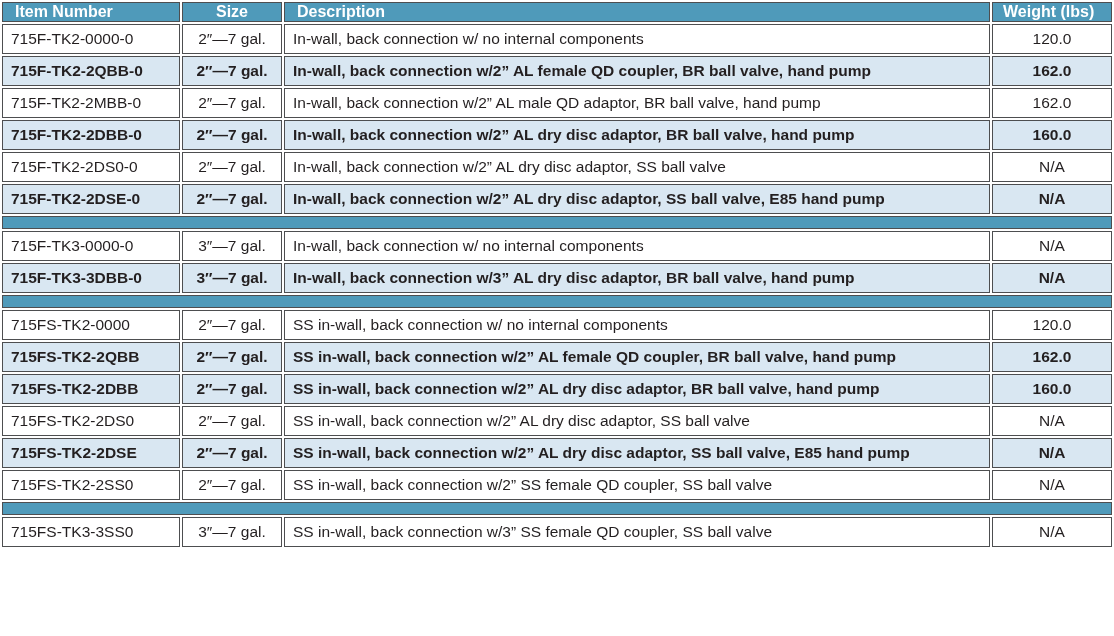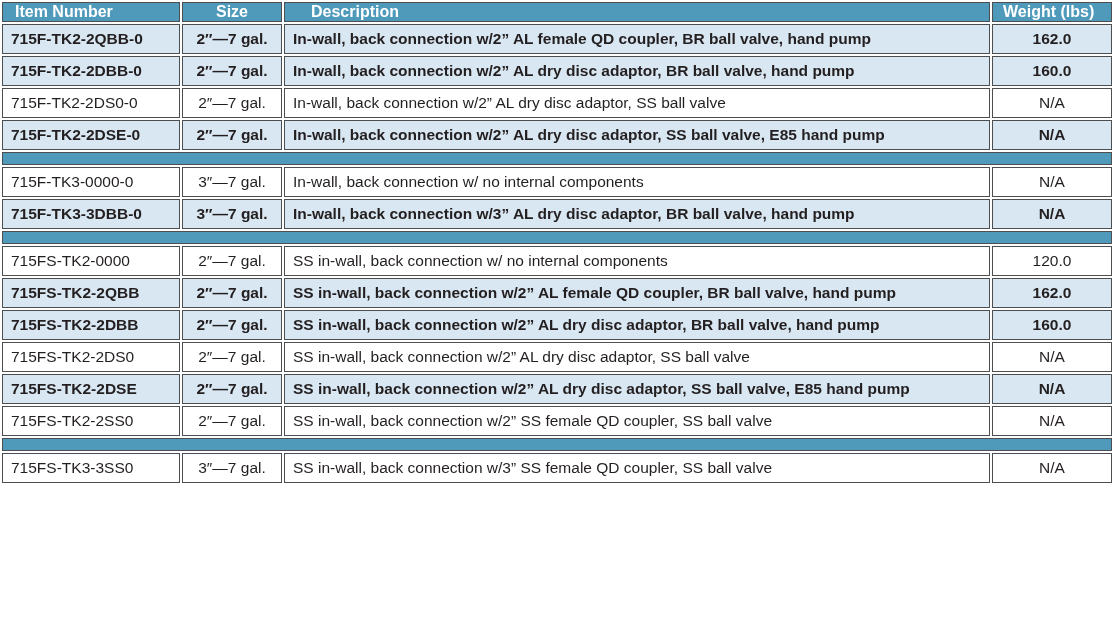--- a/index.html
+++ b/index.html
@@ -43,21 +43,21 @@
   thead th {
     background: var(--header-bg);
     color: var(--header-text);
     font-weight: bold;
     font-size: 16px;
     height: 18px;
     padding: 0 10px;
   }
   th.h-item  { text-align: left;  padding-left: 12px; }
   th.h-size  { text-align: center; }
-  th.h-desc  { text-align: left;  padding-left: 26px; }
+  th.h-desc  { text-align: left;  padding-left: 12px; }
   th.h-weight{ text-align: left; }
 
   tr.data-row td {
     background: var(--row-bg);
     color: var(--text);
     font-size: 15.5px;
     height: 30px;
     padding: 0 8px;
   }
   tr.data-row.alt td { background: var(--row-alt-bg); font-weight: bold; }
@@ -85,24 +85,36 @@
   </colgroup>
   <thead>
     <tr>
       <th class="h-item">Item Number</th>
       <th class="h-size">Size</th>
       <th class="h-desc">Description</th>
       <th class="h-weight">Weight (lbs)</th>
     </tr>
   </thead>
   <tbody>
+      <tr class="data-row">
+        <td class="cell-item">715F-TK2-0000-0</td>
+        <td class="cell-size">2″—7 gal.</td>
+        <td class="cell-desc">In-wall, back connection w/ no internal components</td>
+        <td class="cell-weight">120.0</td>
+      </tr>
       <tr class="data-row alt">
         <td class="cell-item">715F-TK2-2QBB-0</td>
         <td class="cell-size">2″—7 gal.</td>
         <td class="cell-desc">In-wall, back connection w/2” AL female QD coupler, BR ball valve, hand pump</td>
+        <td class="cell-weight">162.0</td>
+      </tr>
+      <tr class="data-row">
+        <td class="cell-item">715F-TK2-2MBB-0</td>
+        <td class="cell-size">2″—7 gal.</td>
+        <td class="cell-desc">In-wall, back connection w/2” AL male QD adaptor, BR ball valve, hand pump</td>
         <td class="cell-weight">162.0</td>
       </tr>
       <tr class="data-row alt">
         <td class="cell-item">715F-TK2-2DBB-0</td>
         <td class="cell-size">2″—7 gal.</td>
         <td class="cell-desc">In-wall, back connection w/2” AL dry disc adaptor, BR ball valve, hand pump</td>
         <td class="cell-weight">160.0</td>
       </tr>
       <tr class="data-row">
         <td class="cell-item">715F-TK2-2DS0-0</td>

